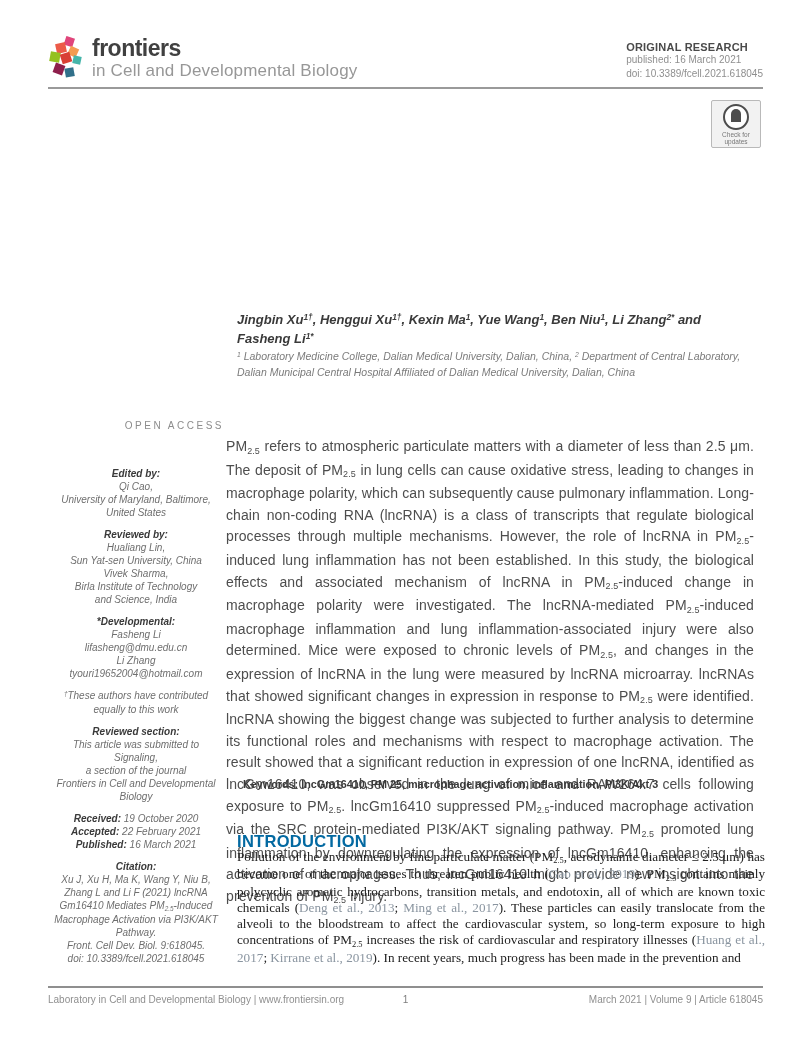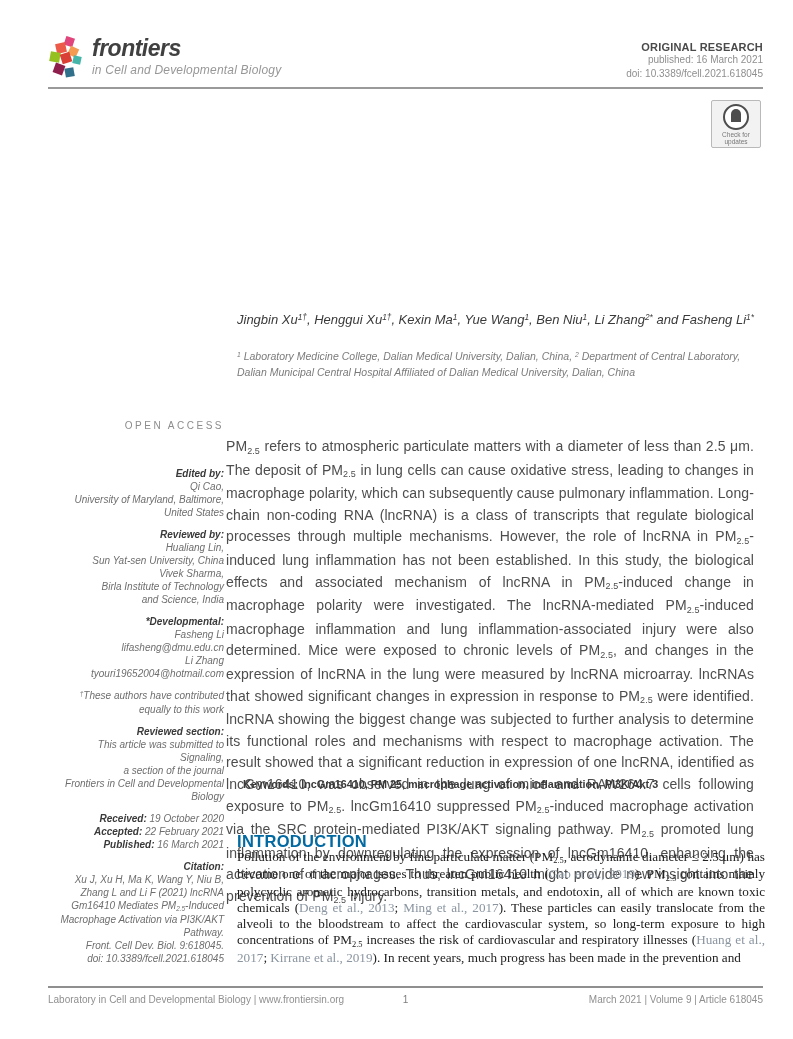--- a/index.html
+++ b/index.html
@@ -2,49 +2,49 @@
 <html><head>
 <meta charset="utf-8">
 <style>
   html,body{margin:0;padding:0;background:#ffffff;}
   #page{position:relative;width:793px;height:1039px;background:#ffffff;overflow:hidden;
         font-family:"Liberation Sans","DejaVu Sans",sans-serif;}
 
   
   .logo-wrap{position:absolute;left:48px;top:36px;display:flex;}
   .logo-mark{width:38px;height:48px;}
-  .logo-text{margin-left:6px;font-style:italic;}
+  .logo-text{margin-left:6px;}
   .brand{font-size:23px;font-weight:bold;color:#404040;letter-spacing:-0.5px;line-height:24px;}
-  .journal{font-size:12px;color:#979797;line-height:21px;letter-spacing:0.2px;}
-  .head-right{position:absolute;right:30px;top:41px;text-align:right;}
+  .journal{font-size:17px;color:#979797;line-height:21px;letter-spacing:0.2px;}
+  .head-right{position:absolute;right:30px;top:41px;text-align:left;}
   .head-type{font-size:11px;font-weight:bold;color:#4a4a4a;letter-spacing:0.2px;}
   .head-pub,.head-doi{font-size:10px;color:#8f8f8f;line-height:14px;}
   .head-rule{position:absolute;left:48px;right:30px;top:87px;height:2px;background:#9a9a9a;}
 
   
   .check-badge{position:absolute;right:32px;top:100px;width:48px;height:46px;background:#f2f2f2;
                border:1px solid #b9b9b9;border-radius:2px;text-align:center;cursor:pointer;}
   .check-circle{width:22px;height:22px;border:2px solid #4d4d4d;border-radius:50%;
                 margin:3px auto 1px auto;background:#fff;position:relative;}
   .check-book{position:absolute;left:6px;top:3px;width:10px;height:13px;background:#4d4d4d;
               border-radius:5px 5px 0 0;}
   .check-label{font-size:6.5px;color:#777;line-height:7px;}
 
   
   .sidebar{position:absolute;left:48px;top:420px;width:176px;text-align:right;}
   .open-access{font-size:10px;color:#8c8c8c;letter-spacing:2.5px;margin-bottom:36px;}
   .side-blocks{display:flex;flex-direction:column;gap:9px;}
   .side-block{font-style:italic;font-size:10px;color:#6e6e6e;line-height:13px;}
-  .side-line{min-height:13px;}
+  .side-line{min-height:13px;text-align:center;}
   .side-block .lbl{font-weight:bold;color:#3a3a3a;}
   .side-block .mail{color:#6e6e6e;}
   .title{position:absolute;left:237px;top:196px;width:528px;font-size:27px;line-height:33px;
          font-weight:bold;color:#2d2d2d;letter-spacing:-0.3px;}
   .title .it{font-style:italic;}
-  .authors{position:absolute;left:237px;top:311px;width:520px;font-size:13px;font-weight:normal;
+  .authors{position:absolute;left:237px;top:311px;width:520px;font-size:13px;font-weight:bold;
            font-style:italic;color:#3a3a3a;line-height:17px;}
   .affils{position:absolute;left:237px;top:349px;width:528px;font-size:10.5px;font-style:italic;
           color:#7b7b7b;line-height:14px;}
   .abstract{position:absolute;left:226px;top:392px;width:528px;font-size:14px;color:#4d4d4d;
             line-height:21.6px;text-align:justify;letter-spacing:0.1px;margin-top:44px;}
   .keywords{position:absolute;left:237px;top:778px;width:528px;font-size:10.8px;font-weight:bold;
             color:#3a3a3a;padding-left:6px;}
   .intro-head{position:absolute;left:237px;top:818px;font-size:16.5px;font-weight:bold;
               color:#0369a1;letter-spacing:0.3px;}
   .intro-para{position:absolute;left:237px;top:849px;width:528px;

